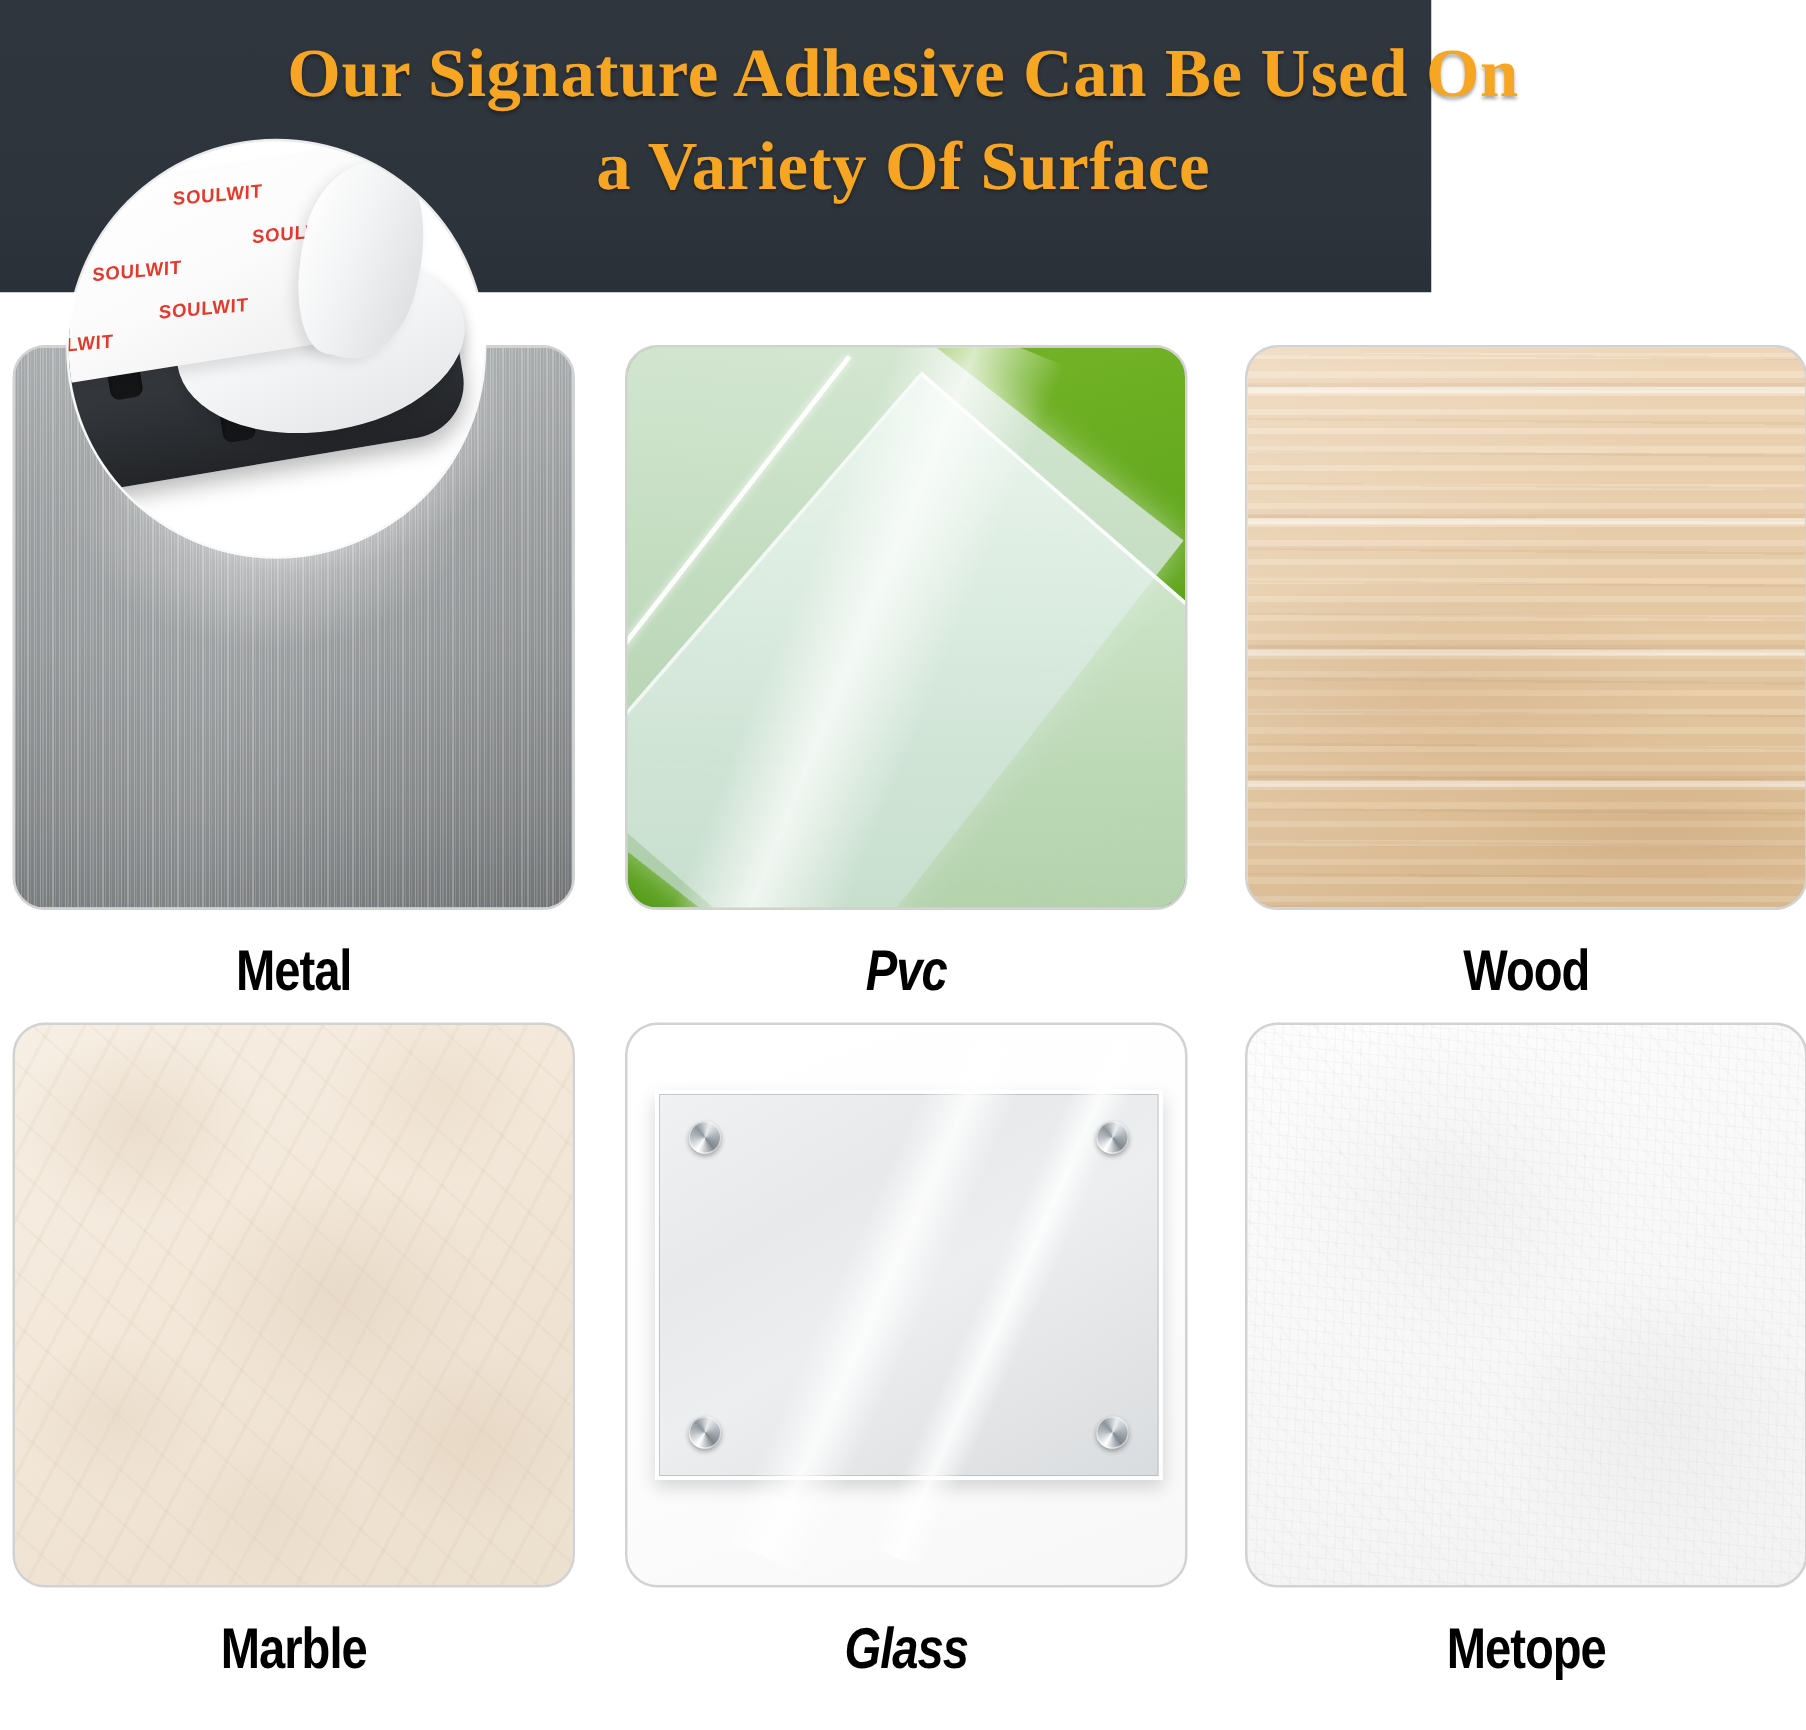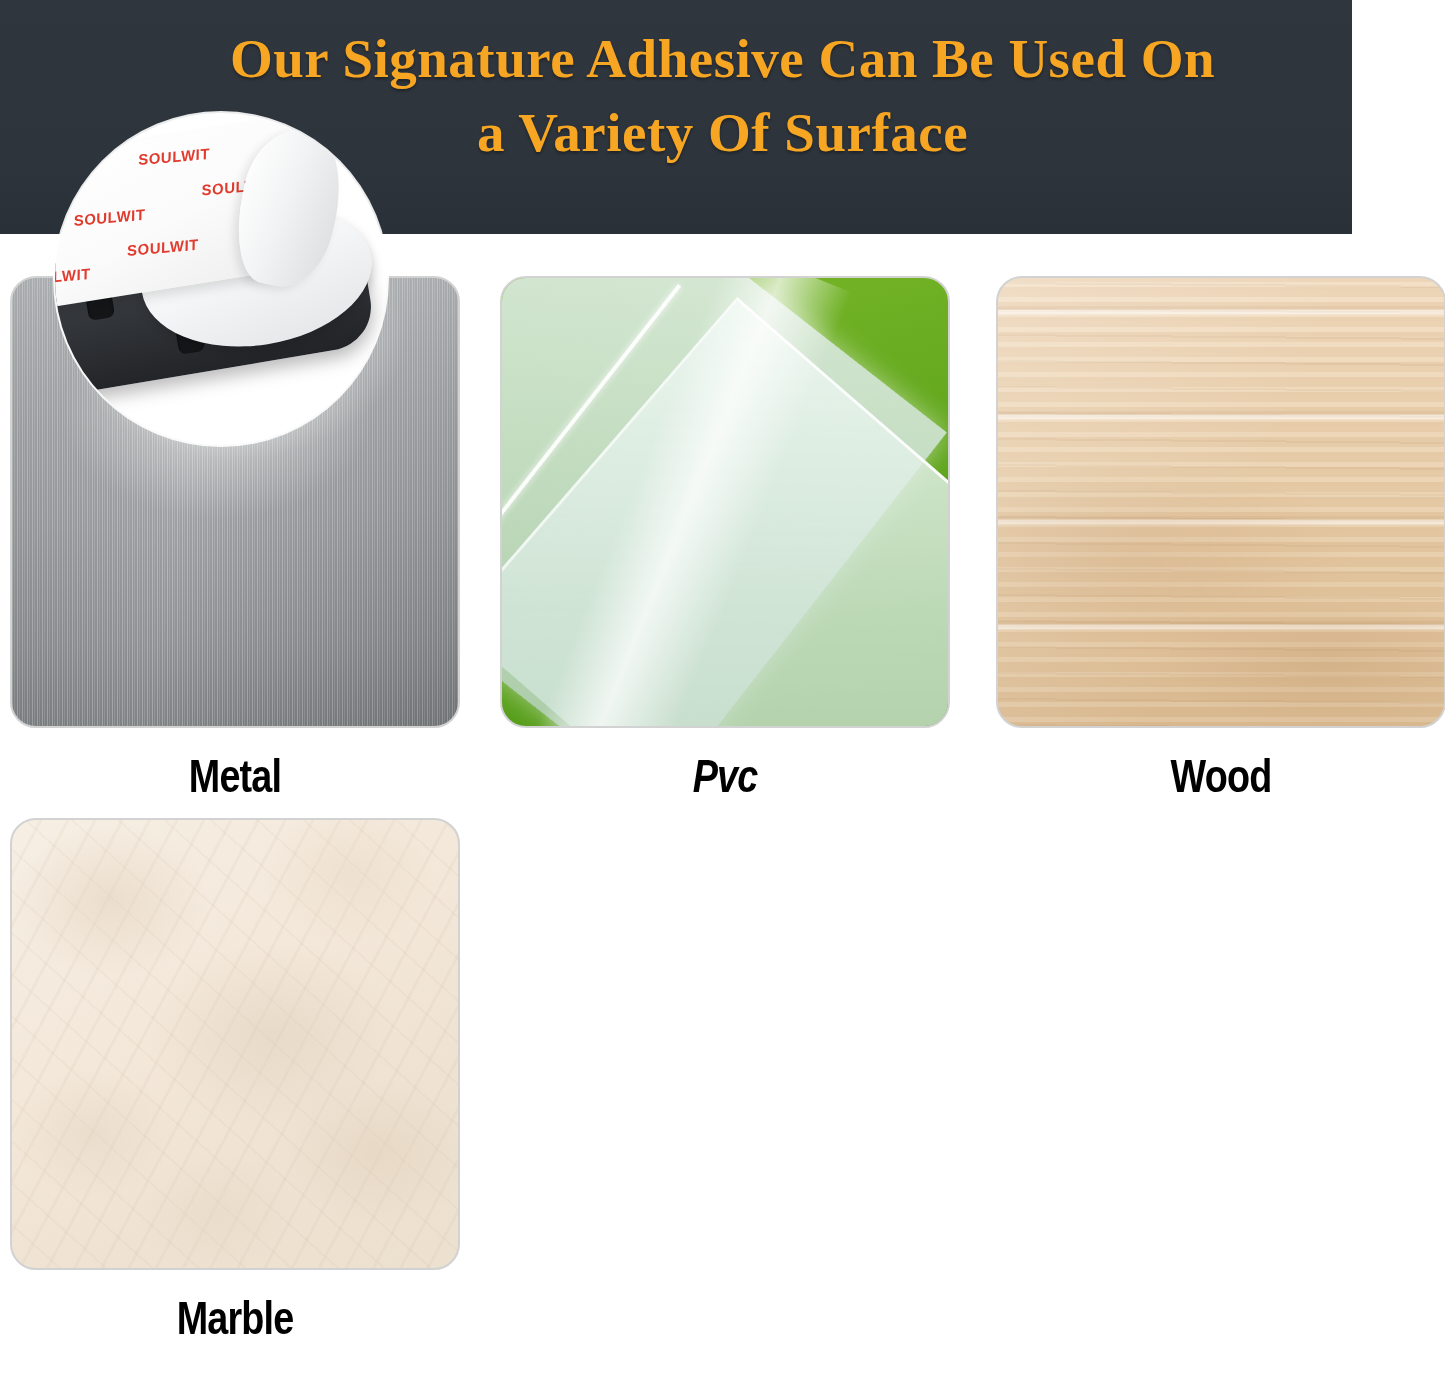--- a/index.html
+++ b/index.html
@@ -12,21 +12,21 @@
     height: 1384px;
     position: relative;
     overflow: hidden;
     font-family: "Liberation Sans", sans-serif;
   }
 
   
   #header-band {
     position: absolute;
     left: 0; top: 0;
-    width: 1352px;
+    width: 1145px;
     height: 234px;
     background: linear-gradient(180deg, #30363e 0%, #2e343c 70%, #2a3038 100%);
     overflow: visible;
   }
   #headline {
     position: absolute;
     left: 0; top: 22px;
     width: 1445px;
     text-align: center;
     color: #F6A622;
@@ -377,17 +377,34 @@
 
   </div>
 
   <div class="grid-row row-2">
 
     <div class="tile-cell c1">
       <div class="swatch mat-marble"></div>
       <div class="tile-label">Marble</div>
     </div>
 
-
+    <div class="tile-cell c2">
+      <div class="swatch mat-glass">
+        <div class="glass-panel">
+          <div class="glass-reflect r1"></div>
+          <div class="glass-reflect r2"></div>
+          <div class="glass-screw tl"></div>
+          <div class="glass-screw tr"></div>
+          <div class="glass-screw bl"></div>
+          <div class="glass-screw br"></div>
+        </div>
+      </div>
+      <div class="tile-label">Glass</div>
+    </div>
+
+    <div class="tile-cell c3">
+      <div class="swatch mat-metope"></div>
+      <div class="tile-label">Metope</div>
+    </div>
 
   </div>
 
 </div>
 
 </body></html>

